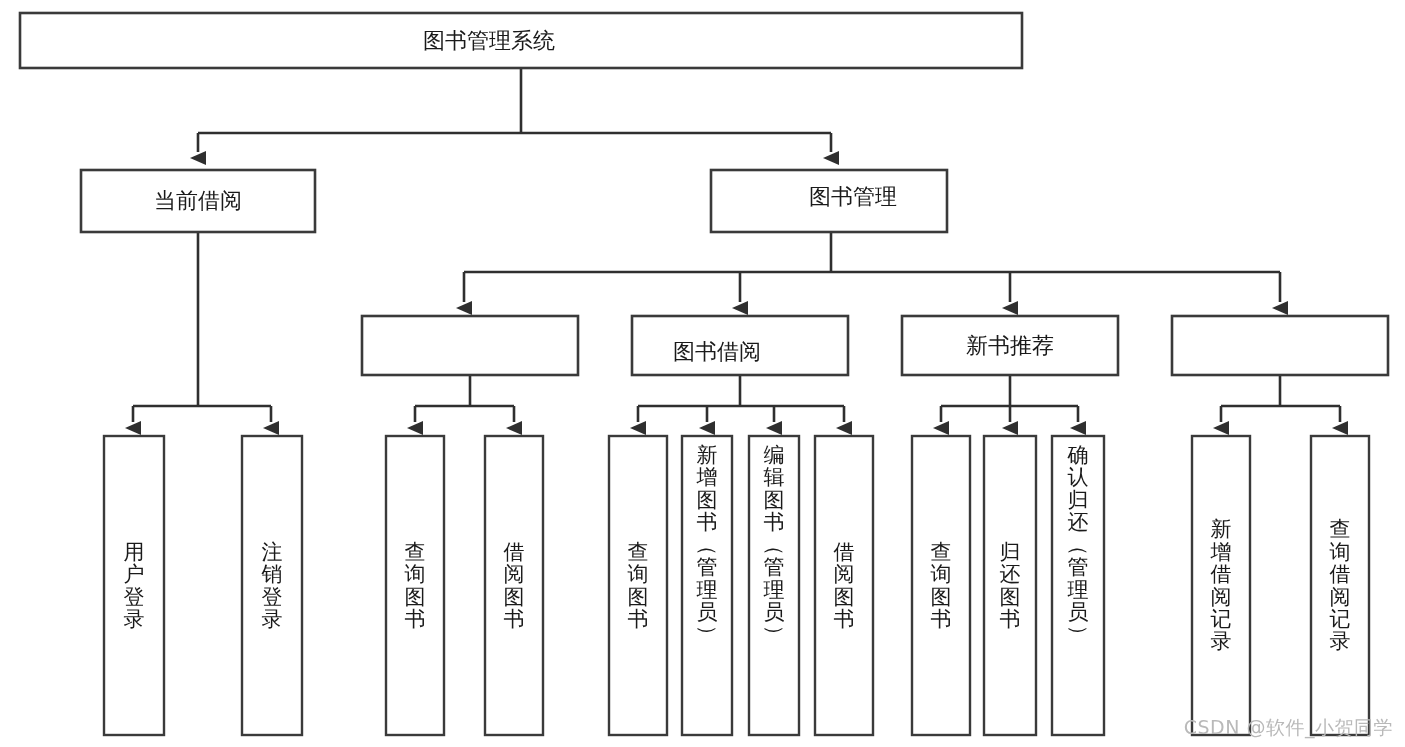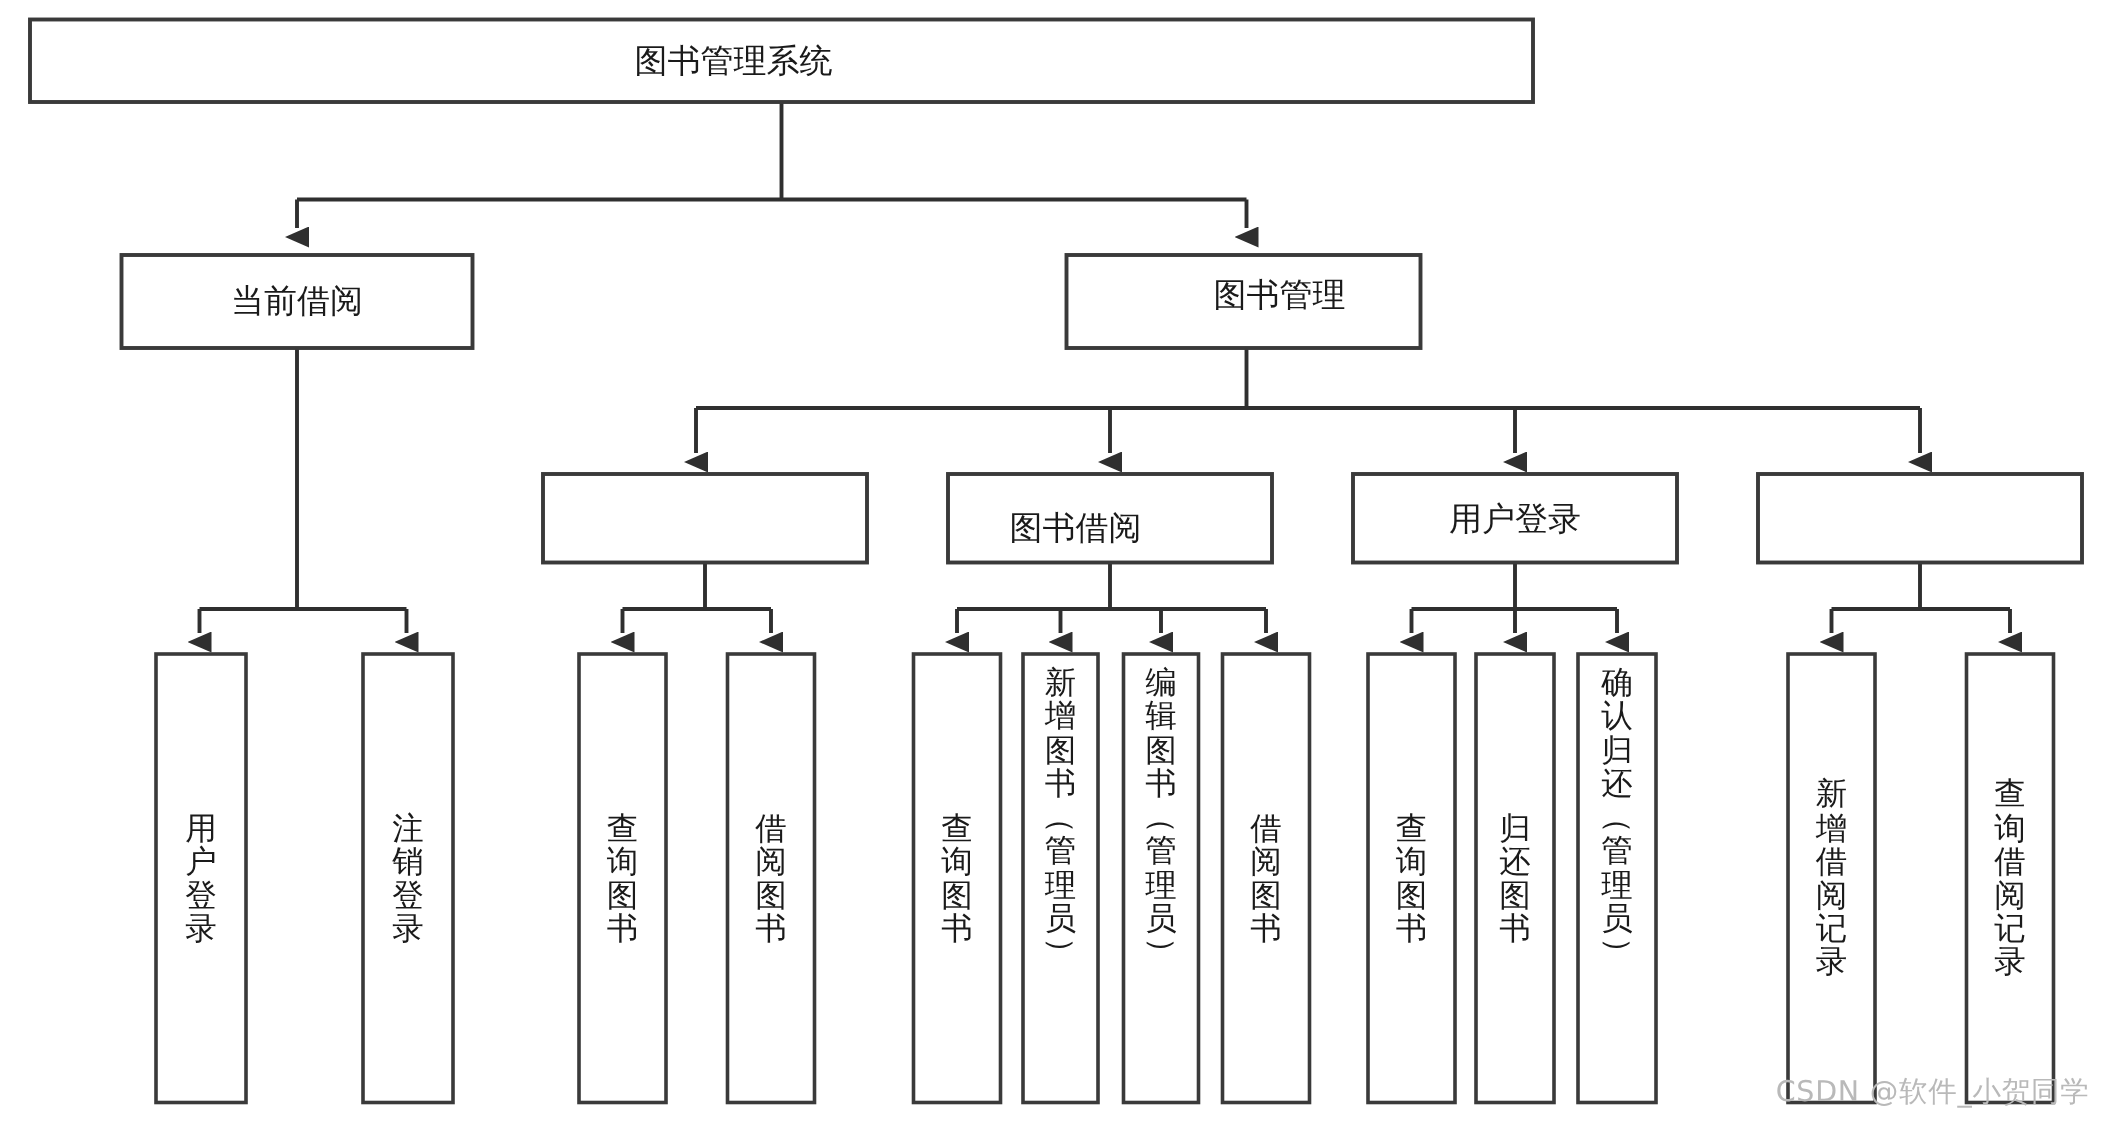--- a/index.html
+++ b/index.html
@@ -185,21 +185,21 @@
     <rect class="node-box thin" x="1192" y="436" width="58" height="299"></rect>
     <rect class="node-box thin" x="1311" y="436" width="58" height="299"></rect>
   </svg>
 
   <div class="horiz-text-wrap" style="left:20px; top:13px; width:938px; height:55px;">图书管理系统</div>
 
   <div class="horiz-text-wrap" style="left:81px; top:170px; width:234px; height:62px;">当前借阅</div>
   <div class="horiz-text-wrap" style="left:711px; top:166px; width:204px; height:62px;margin-left:40px;">图书管理</div>
 
   <div class="horiz-text-wrap" style="left:609px; top:316px; width:216px; height:71px;font-family:Liberation Serif, serif;">图书借阅</div>
-  <div class="horiz-text-wrap" style="left:902px; top:316px; width:216px; height:59px;">用户登录</div>
+  <div class="horiz-text-wrap" style="left:902px; top:316px; width:216px; height:59px;">新书推荐</div>
 
   <div id="leaf-labels">
       <div class="vert-text-wrap" style="left: 104px; top: 436px; width: 60px; height: 299px;"><span class="vert-char">用</span><span class="vert-char">户</span><span class="vert-char">登</span><span class="vert-char">录</span></div>
       <div class="vert-text-wrap" style="left: 242px; top: 436px; width: 60px; height: 299px;"><span class="vert-char">注</span><span class="vert-char">销</span><span class="vert-char">登</span><span class="vert-char">录</span></div>
       <div class="vert-text-wrap" style="left: 386px; top: 436px; width: 58px; height: 299px;"><span class="vert-char">查</span><span class="vert-char">询</span><span class="vert-char">图</span><span class="vert-char">书</span></div>
       <div class="vert-text-wrap" style="left: 485px; top: 436px; width: 58px; height: 299px;"><span class="vert-char">借</span><span class="vert-char">阅</span><span class="vert-char">图</span><span class="vert-char">书</span></div>
       <div class="vert-text-wrap" style="left: 609px; top: 436px; width: 58px; height: 299px;"><span class="vert-char">查</span><span class="vert-char">询</span><span class="vert-char">图</span><span class="vert-char">书</span></div>
       <div class="vert-text-wrap top-aligned" style="left: 682px; top: 444px; width: 50px; height: 291px;"><span class="vert-char">新</span><span class="vert-char">增</span><span class="vert-char">图</span><span class="vert-char">书</span><span class="vert-char rot">（</span><span class="vert-char">管</span><span class="vert-char">理</span><span class="vert-char">员</span><span class="vert-char rot">）</span></div>
       <div class="vert-text-wrap top-aligned" style="left: 749px; top: 444px; width: 50px; height: 291px;"><span class="vert-char">编</span><span class="vert-char">辑</span><span class="vert-char">图</span><span class="vert-char">书</span><span class="vert-char rot">（</span><span class="vert-char">管</span><span class="vert-char">理</span><span class="vert-char">员</span><span class="vert-char rot">）</span></div>
       <div class="vert-text-wrap" style="left: 815px; top: 436px; width: 58px; height: 299px;"><span class="vert-char">借</span><span class="vert-char">阅</span><span class="vert-char">图</span><span class="vert-char">书</span></div>

